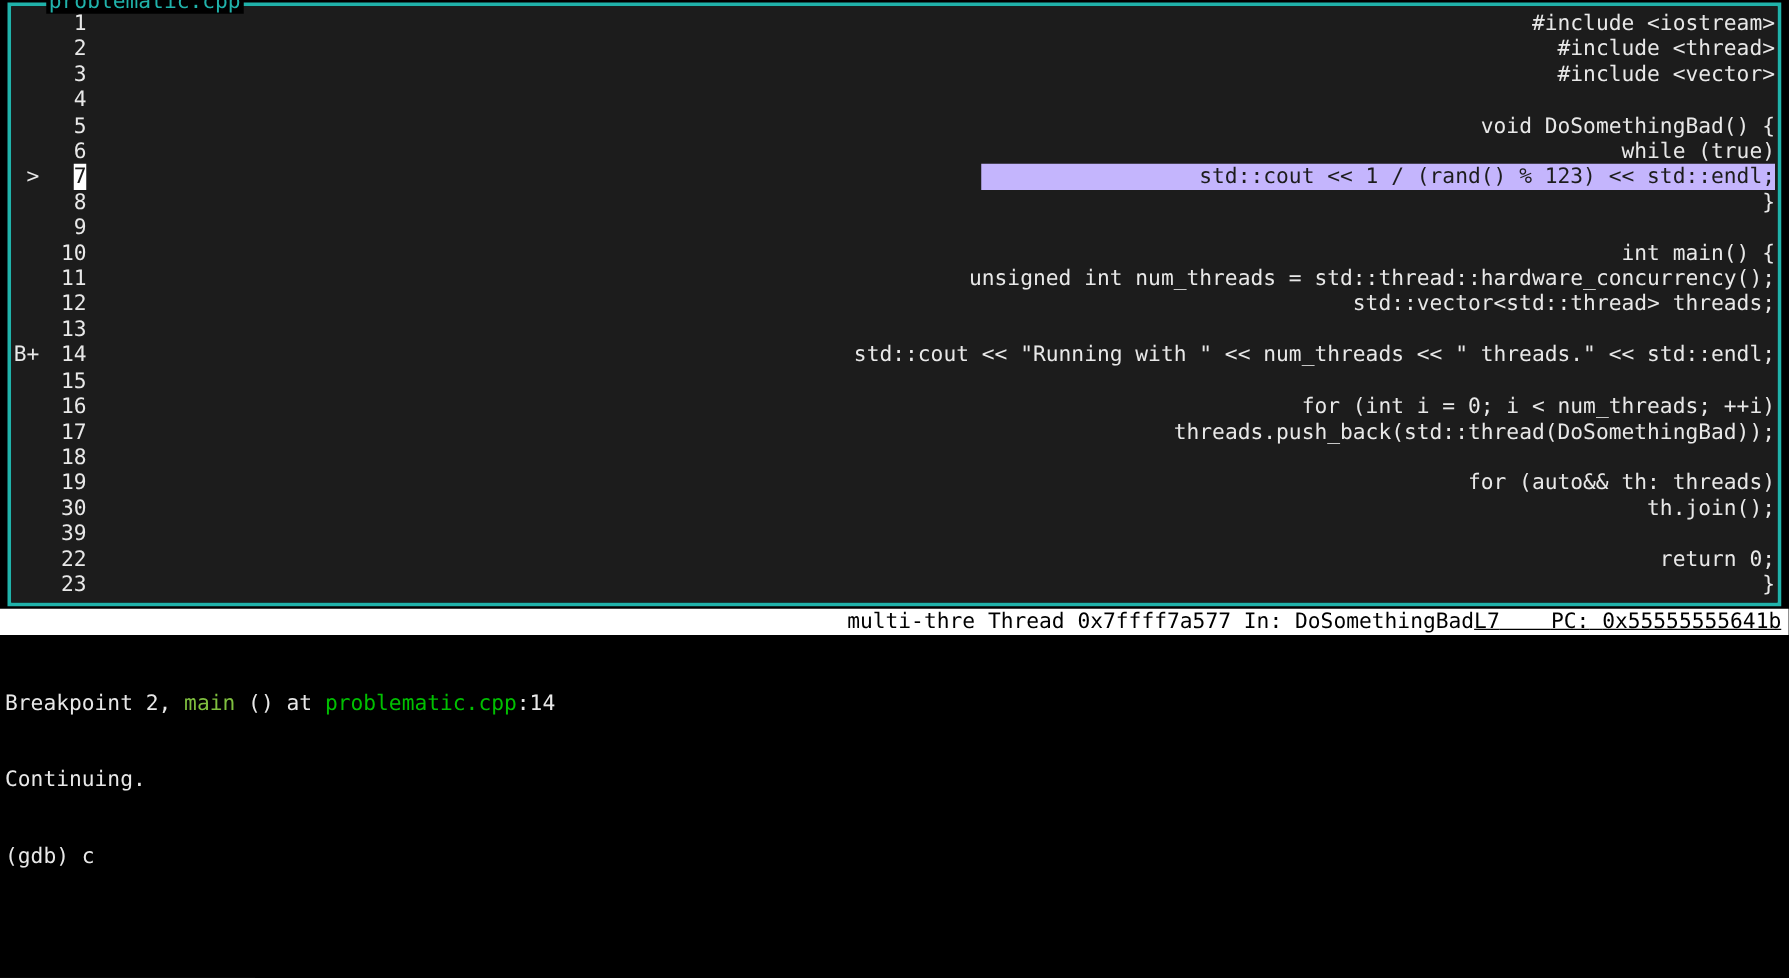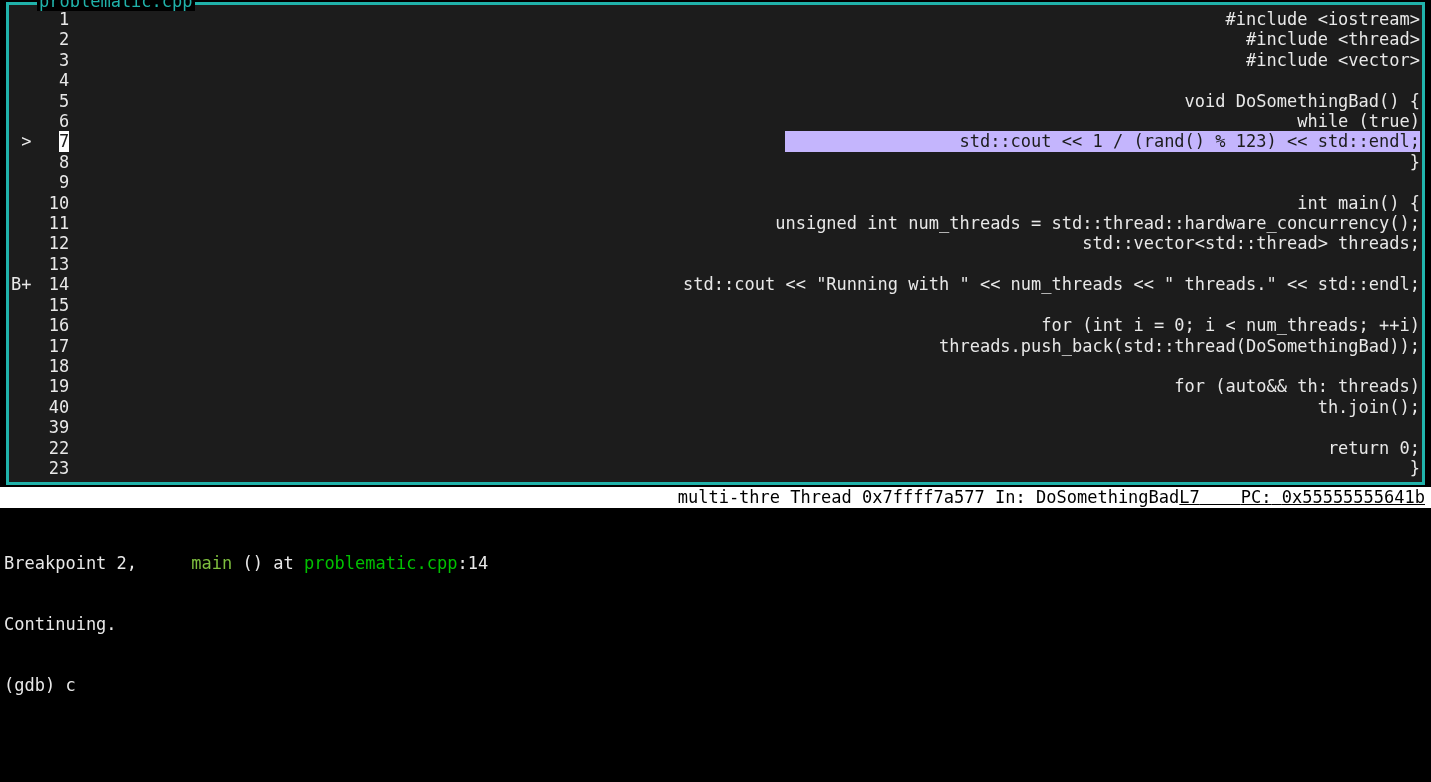--- a/index.html
+++ b/index.html
@@ -75,21 +75,21 @@
     display: flex;
   }
   .status-left { flex: 1 1 auto; text-align: right; }
   .status-right { flex: 0 0 auto; padding-right: 4px; text-decoration: underline;}
   .gdb-output {
     padding: 4px 4px 0 4px;
     white-space: pre;
     color: #e8e8e8;
   }
   .gdb-line { min-height: 20.4px; }
-  .fn-main { color: #7fbf3f; margin-left: 44px; }
+  .fn-main { color: #7fbf3f; }
   .fn-green { color: #00c000; }
 </style>
 </head>
 <body>
 
 <div class="source-window">
   <div class="source-window-title">problematic.cpp</div>
   <div class="source-body" id="source-body">
       <div class="src-line"><span class="gutter-mark"></span><span class="lineno">1</span><span class="code">         #include &lt;iostream&gt;</span></div>
       <div class="src-line"><span class="gutter-mark"></span><span class="lineno">2</span><span class="code">         #include &lt;thread&gt;</span></div>
@@ -103,21 +103,21 @@
       <div class="src-line"><span class="gutter-mark"></span><span class="lineno">10</span><span class="code">         int main() {</span></div>
       <div class="src-line"><span class="gutter-mark"></span><span class="lineno">11</span><span class="code">             unsigned int num_threads = std::thread::hardware_concurrency();</span></div>
       <div class="src-line"><span class="gutter-mark"></span><span class="lineno">12</span><span class="code">             std::vector&lt;std::thread&gt; threads;</span></div>
       <div class="src-line"><span class="gutter-mark"></span><span class="lineno">13</span><span class="code"></span></div>
       <div class="src-line"><span class="gutter-mark">B+</span><span class="lineno">14</span><span class="code">             std::cout &lt;&lt; "Running with " &lt;&lt; num_threads &lt;&lt; " threads." &lt;&lt; std::endl;</span></div>
       <div class="src-line"><span class="gutter-mark"></span><span class="lineno">15</span><span class="code"></span></div>
       <div class="src-line"><span class="gutter-mark"></span><span class="lineno">16</span><span class="code">             for (int i = 0; i &lt; num_threads; ++i)</span></div>
       <div class="src-line"><span class="gutter-mark"></span><span class="lineno">17</span><span class="code">                 threads.push_back(std::thread(DoSomethingBad));</span></div>
       <div class="src-line"><span class="gutter-mark"></span><span class="lineno">18</span><span class="code"></span></div>
       <div class="src-line"><span class="gutter-mark"></span><span class="lineno">19</span><span class="code">             for (auto&amp;&amp; th: threads)</span></div>
-      <div class="src-line"><span class="gutter-mark"></span><span class="lineno">40</span><span class="code">                 th.join();</span></div>
+      <div class="src-line"><span class="gutter-mark"></span><span class="lineno">30</span><span class="code">                 th.join();</span></div>
       <div class="src-line"><span class="gutter-mark"></span><span class="lineno">39</span><span class="code"></span></div>
       <div class="src-line"><span class="gutter-mark"></span><span class="lineno">22</span><span class="code">             return 0;</span></div>
       <div class="src-line"><span class="gutter-mark"></span><span class="lineno">23</span><span class="code">         }</span></div>
     </div>
 </div>
 
 <div class="status-bar">
   <span class="status-left"><span>multi-thre</span> <span>Thread 0x7ffff7a577</span> <span>In:</span> <span>DoSomethingBad</span></span>
   <span class="status-right"><span>L7</span>    <span>PC:</span> <span>0x55555555641b</span></span>
 </div>

